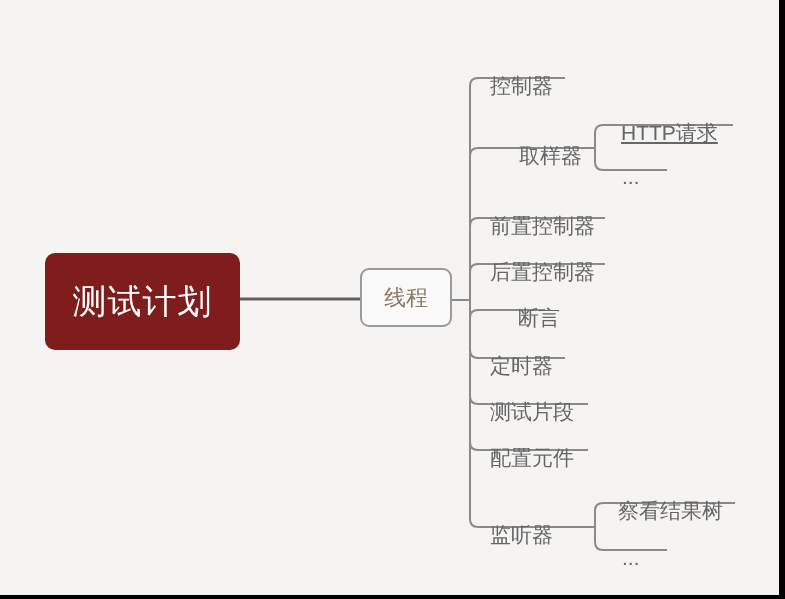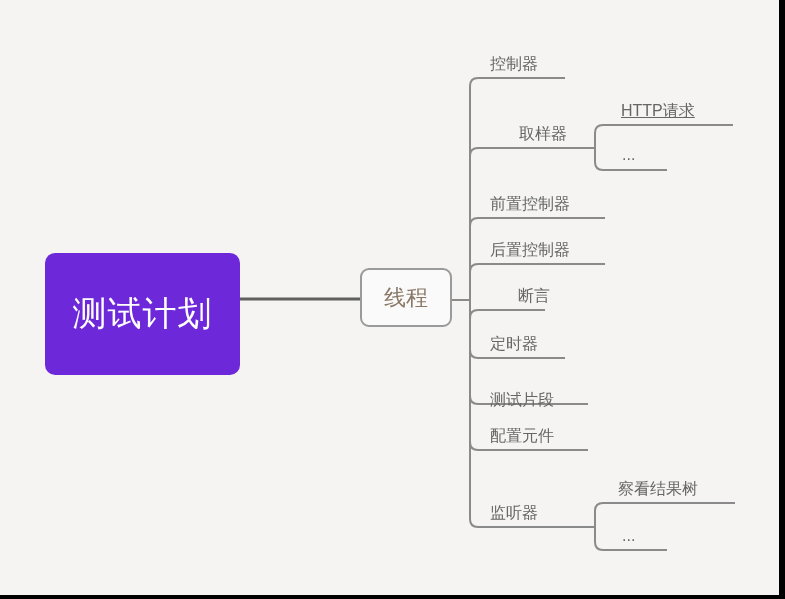--- a/index.html
+++ b/index.html
@@ -15,22 +15,22 @@
 
   .lines-svg {
     position: absolute;
     left: 0; top: 0;
     width: 785px; height: 599px;
   }
 
   .root-node {
     position: absolute;
     left: 45px; top: 253px;
-    width: 195px; height: 122px;
-    background: #6d28d9;
+    width: 195px; height: 97px;
+    background: #7f1d1d;
     border-radius: 10px;
     display: flex;
     align-items: center;
     justify-content: center;
     color: #ffffff;
     font-size: 34px;
     letter-spacing: 1px;
     cursor: default;
   }
 
@@ -47,24 +47,25 @@
     justify-content: center;
     color: #8a7866;
     font-size: 22px;
     cursor: default;
   }
 
   .topic-label {
     position: absolute;
     height: 24px;
     line-height: 24px;
-    font-size: 16px;
+    font-size: 21px;
     color: #666666;
     white-space: nowrap;
     cursor: default;
+    margin-top: 22px;
   }
 
   .edge-bottom {
     position: absolute;
     left: 0; bottom: 0;
     width: 785px; height: 4px;
     background: #000000;
   }
   .edge-right {
     position: absolute;
@@ -108,21 +109,21 @@
   <div class="thread-node">
     <span>线程</span>
   </div>
 
   <div class="topic-label" style="left:490px; top:52px;">控制器</div>
   <div class="topic-label" style="left:519px; top:122px;">取样器</div>
   <div class="topic-label" style="left:490px; top:238px;">后置控制器</div>
   <div class="topic-label" style="left:490px; top:192px;">前置控制器</div>
   <div class="topic-label" style="left:518px; top:284px;">断言</div>
   <div class="topic-label" style="left:490px; top:332px;">定时器</div>
-  <div class="topic-label" style="left:490px; top:388px;">测试片段</div>
+  <div class="topic-label" style="left:490px; top:378px;">测试片段</div>
   <div class="topic-label" style="left:490px; top:424px;">配置元件</div>
   <div class="topic-label" style="left:490px; top:501px;">监听器</div>
 
   <div class="topic-label" style="left:621px; top:99px;text-decoration:underline;">HTTP请求</div>
   <div class="topic-label" style="left:622px; top:143px;">...</div>
   <div class="topic-label" style="left:618px; top:477px;font-family:Liberation Serif, serif;">察看结果树</div>
   <div class="topic-label" style="left:622px; top:524px;">...</div>
 
   <div class="edge-bottom"></div>
   <div class="edge-right"></div>

